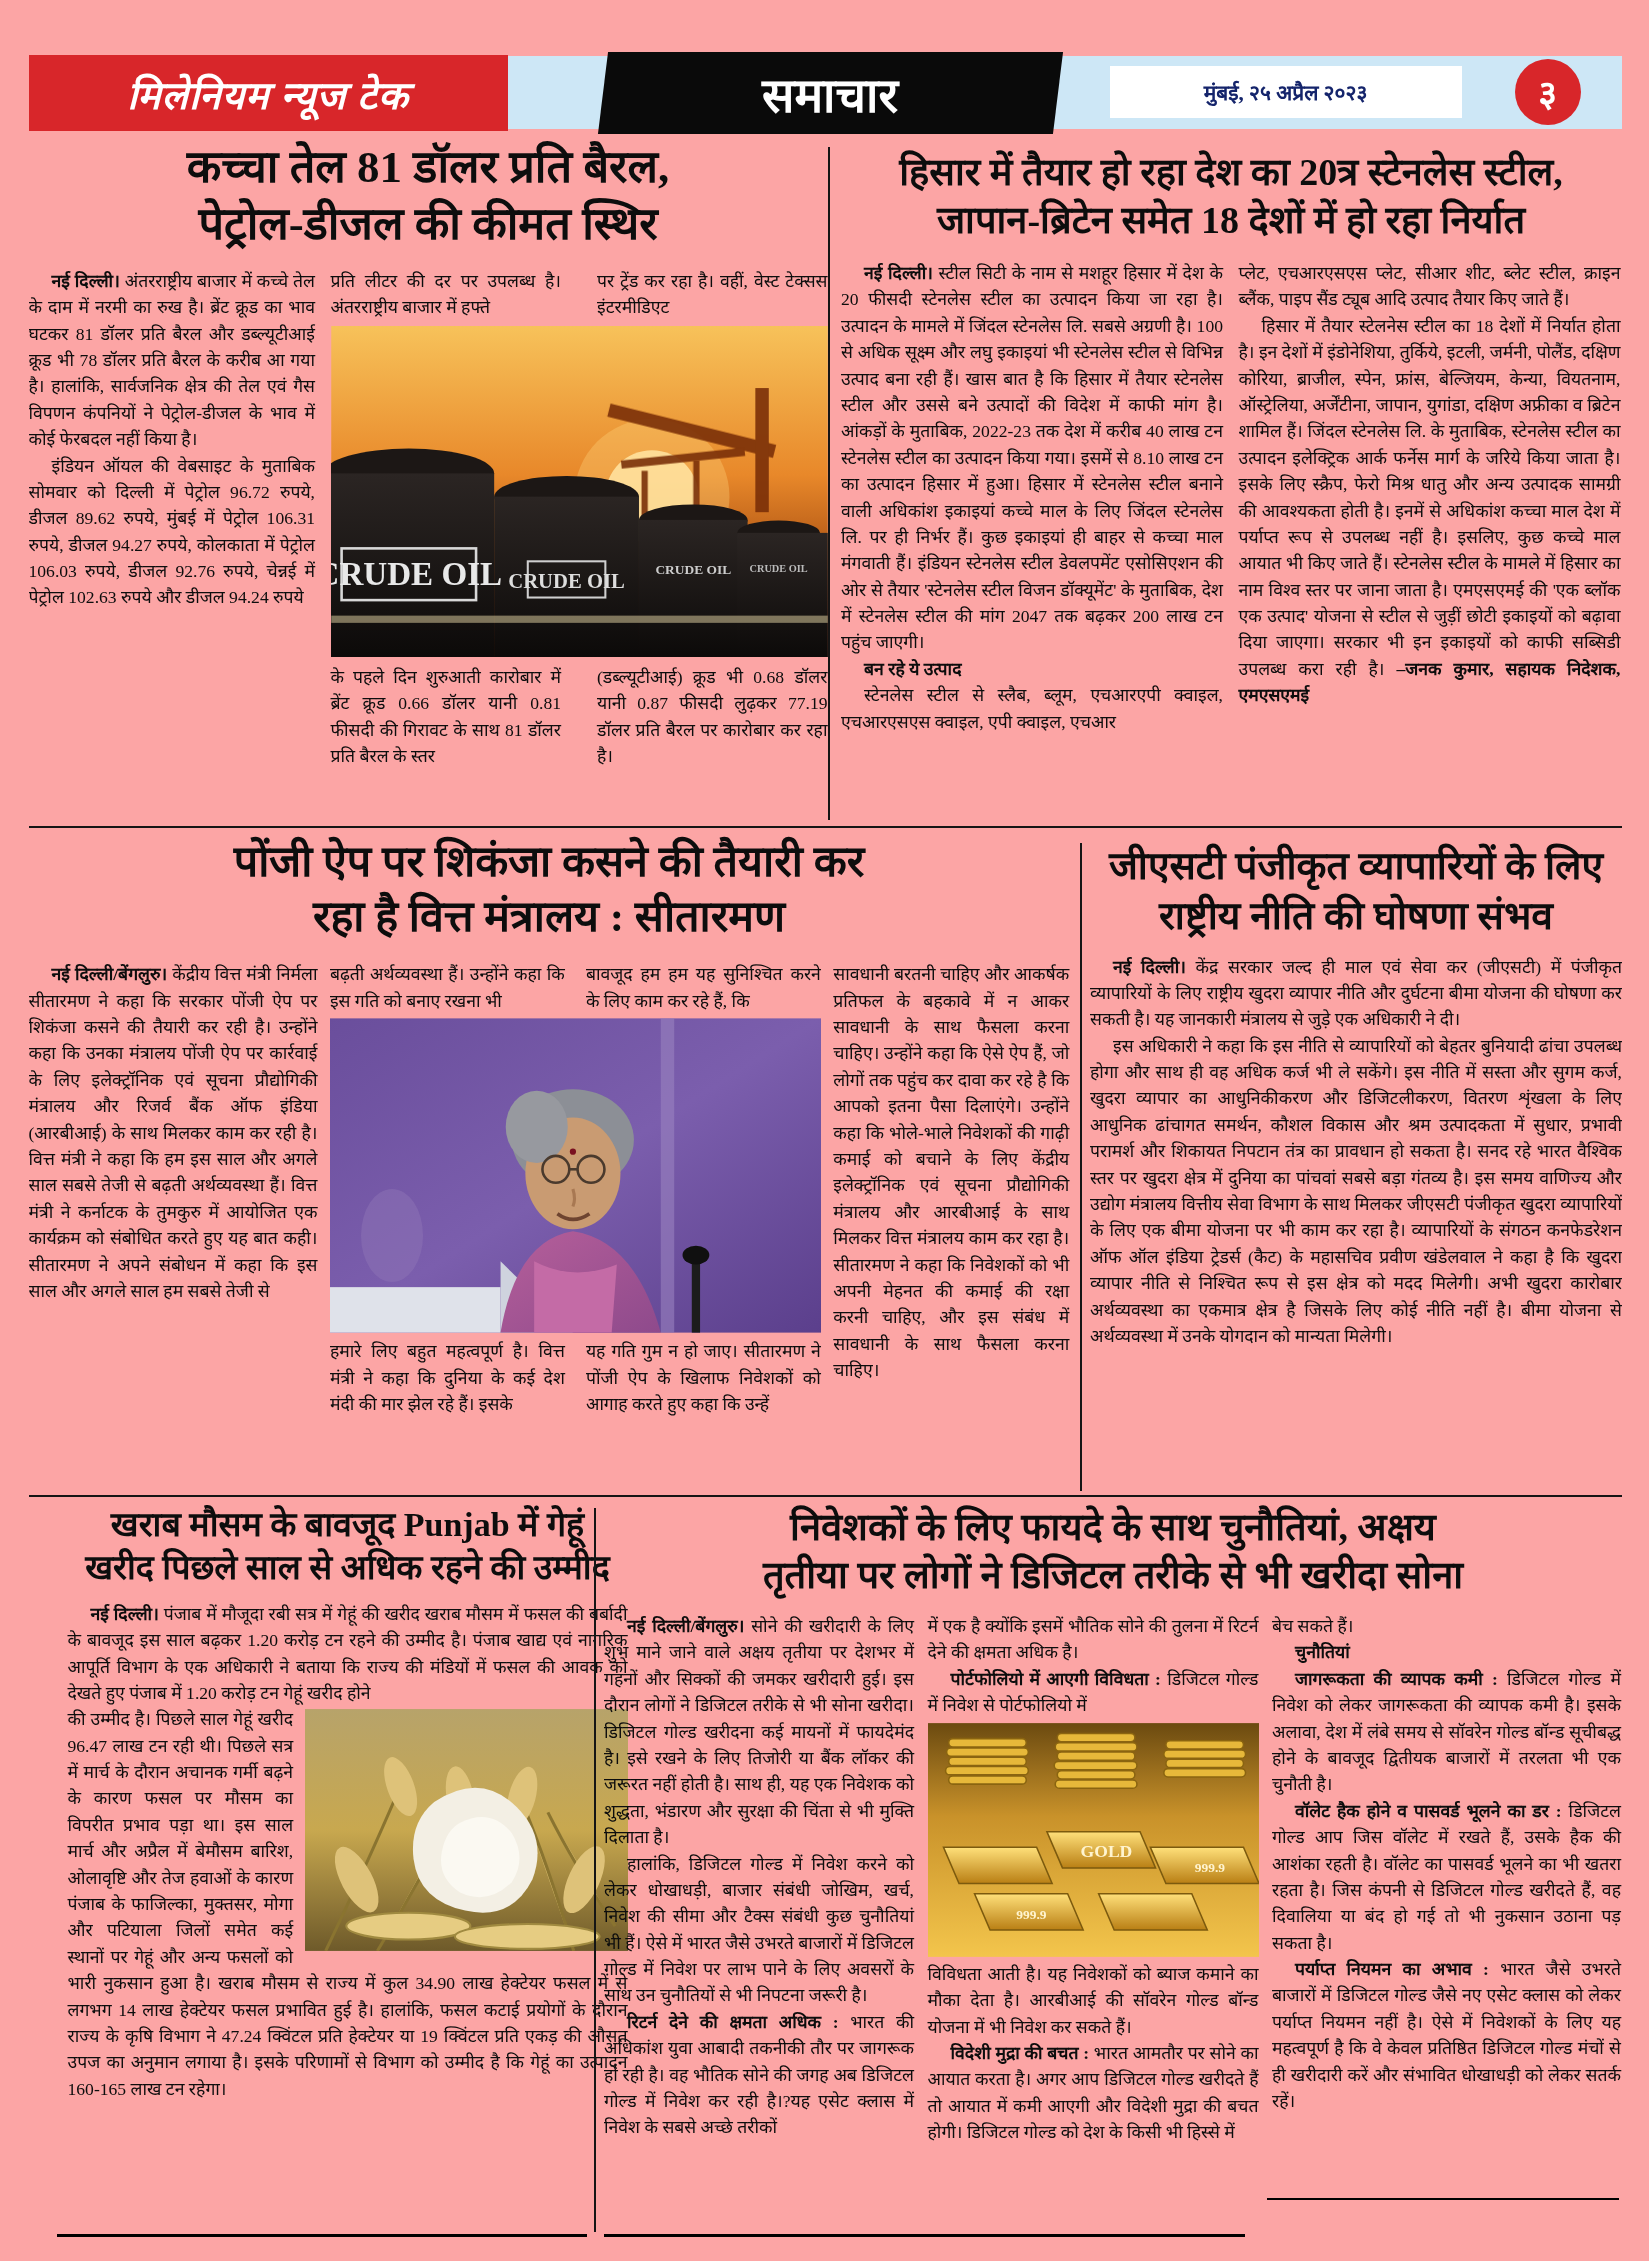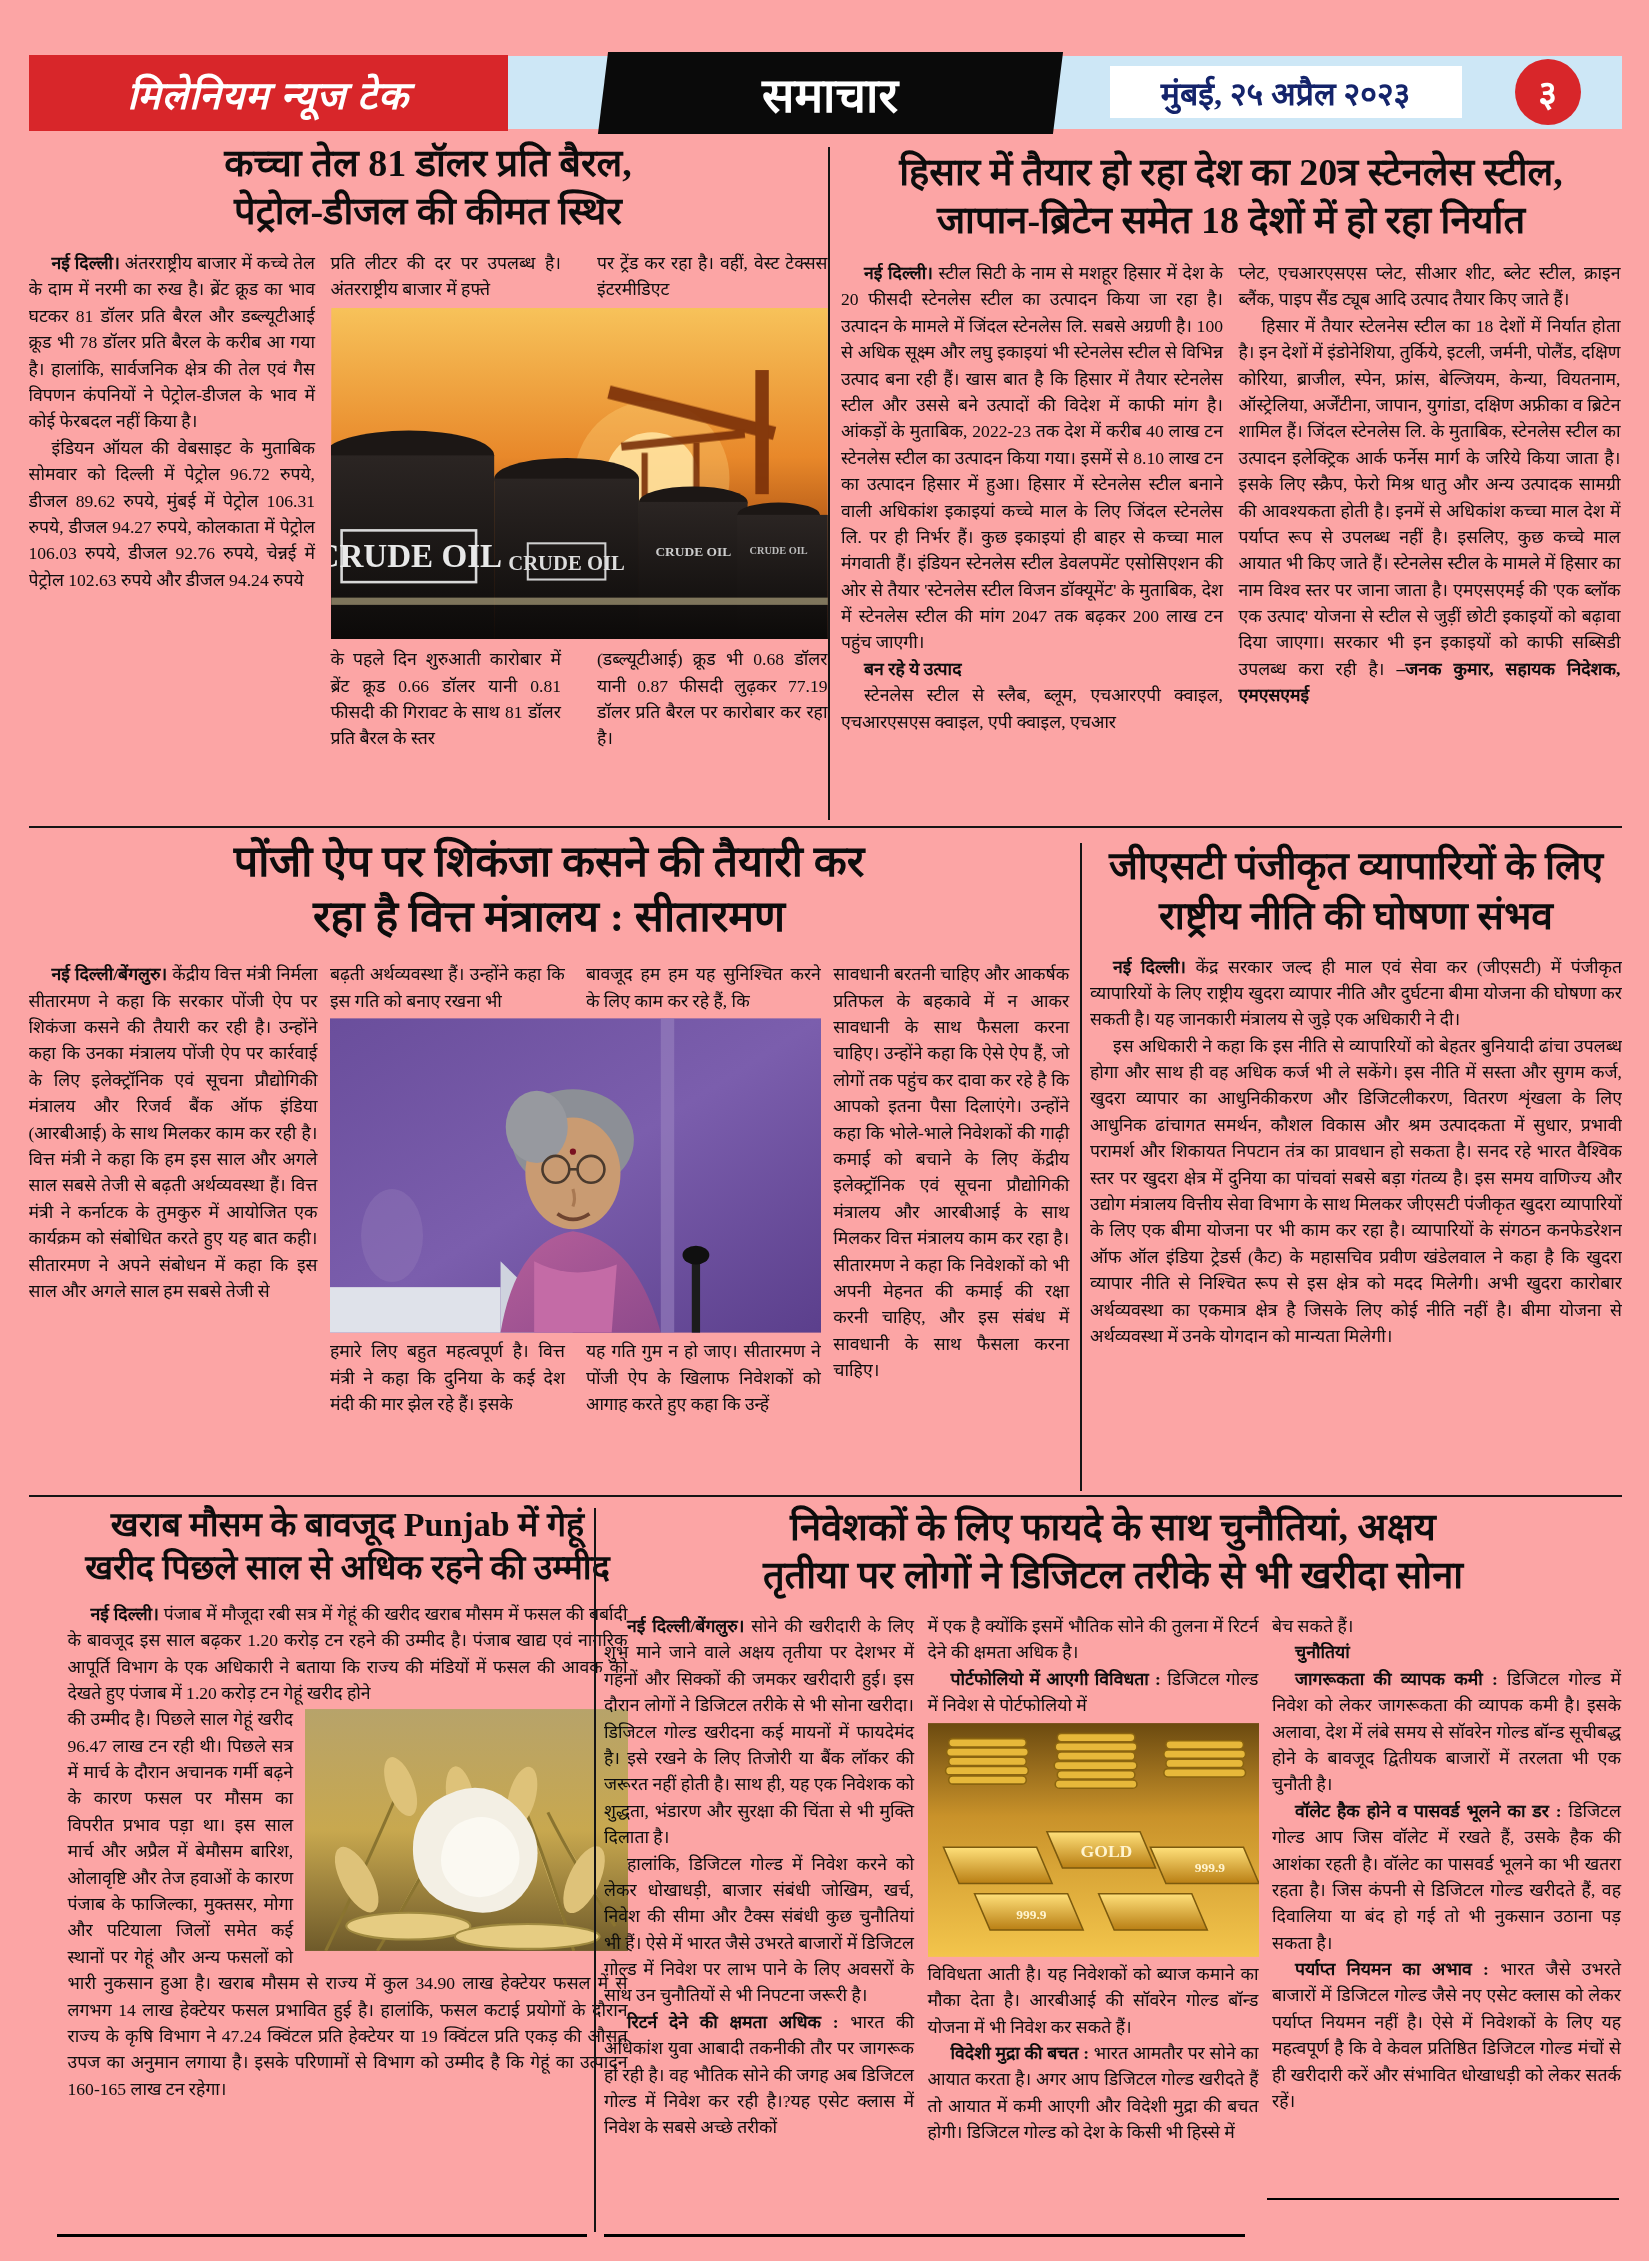--- a/index.html
+++ b/index.html
@@ -8,42 +8,42 @@
   
   .masthead{position:absolute;left:28.5px;top:56px;width:1593px;height:73px;background:#cde7f6;}
   .logo-box{position:absolute;left:0;top:-1px;width:479px;height:76px;background:#d8262a;
             display:flex;align-items:center;justify-content:center;}
   .logo-box span{color:#fff;font-size:39px;font-weight:bold;font-style:italic;letter-spacing:1px;}
   .section-flag{position:absolute;left:574px;top:-4.1px;width:455px;height:82px;background:#0a0a0a;
             transform:skewX(-7deg);display:flex;align-items:center;justify-content:center;}
   .section-flag span{transform:skewX(7deg);color:#fff;font-size:48px;font-weight:bold;}
   .date-box{position:absolute;left:1081px;top:10.3px;width:352px;height:52px;background:#ffffff;
             display:flex;align-items:center;justify-content:center;}
-  .date-box span{color:#14246b;font-size:32px;font-weight:bold;}
+  .date-box span{color:#14246b;font-size:21px;font-weight:bold;}
   .page-circle{position:absolute;left:1486px;top:3.1px;width:66px;height:66px;border-radius:50%;
             background:#d8262a;display:flex;align-items:center;justify-content:center;}
   .page-circle span{color:#fff;font-size:36px;font-weight:bold;}
   
   .headline{text-align:center;font-weight:700;line-height:1.27;}
   .body-text{font-size:17.6px;line-height:1.5;text-align:justify;}
   .para{margin:0;text-indent:23px;}
   .para.frag{text-indent:0;}
   .para .lead{font-weight:bold;}
   .para.subhead{text-indent:23px;font-weight:bold;}
   .frag-block{font-size:17.6px;line-height:1.5;text-align:justify;}
   .vline{position:absolute;width:1.6px;background:#151515;}
   .hline{position:absolute;height:1.6px;background:#151515;}
   .thickline{position:absolute;height:3.1px;background:#000;}
   
   .art{position:absolute;}
   .cols{display:flex;}
   .overflow-clip{overflow:hidden;}
   
   .a1{left:28.5px;top:139px;width:799px;}
-  .a1 .headline{font-size:38px;}
+  .a1 .headline{font-size:45px;}
   .a1-cols{margin-top:14.5px;height:566px;}
   .a1-c1{width:287px;margin-right:15.5px;}
   .a1-mid{width:497px;}
   .a1-topcols{display:flex;gap:36px;}
   .a1-topcols > div{width:239px;}
   .crude-photo{width:497px;height:331px;margin:5.2px 0 7.2px 0;}
   
   .a2{left:841px;top:148px;width:780px;}
   .a2 .headline{font-size:38px;}
   .a2-cols{margin-top:15.5px;height:559px;gap:15.5px;}

